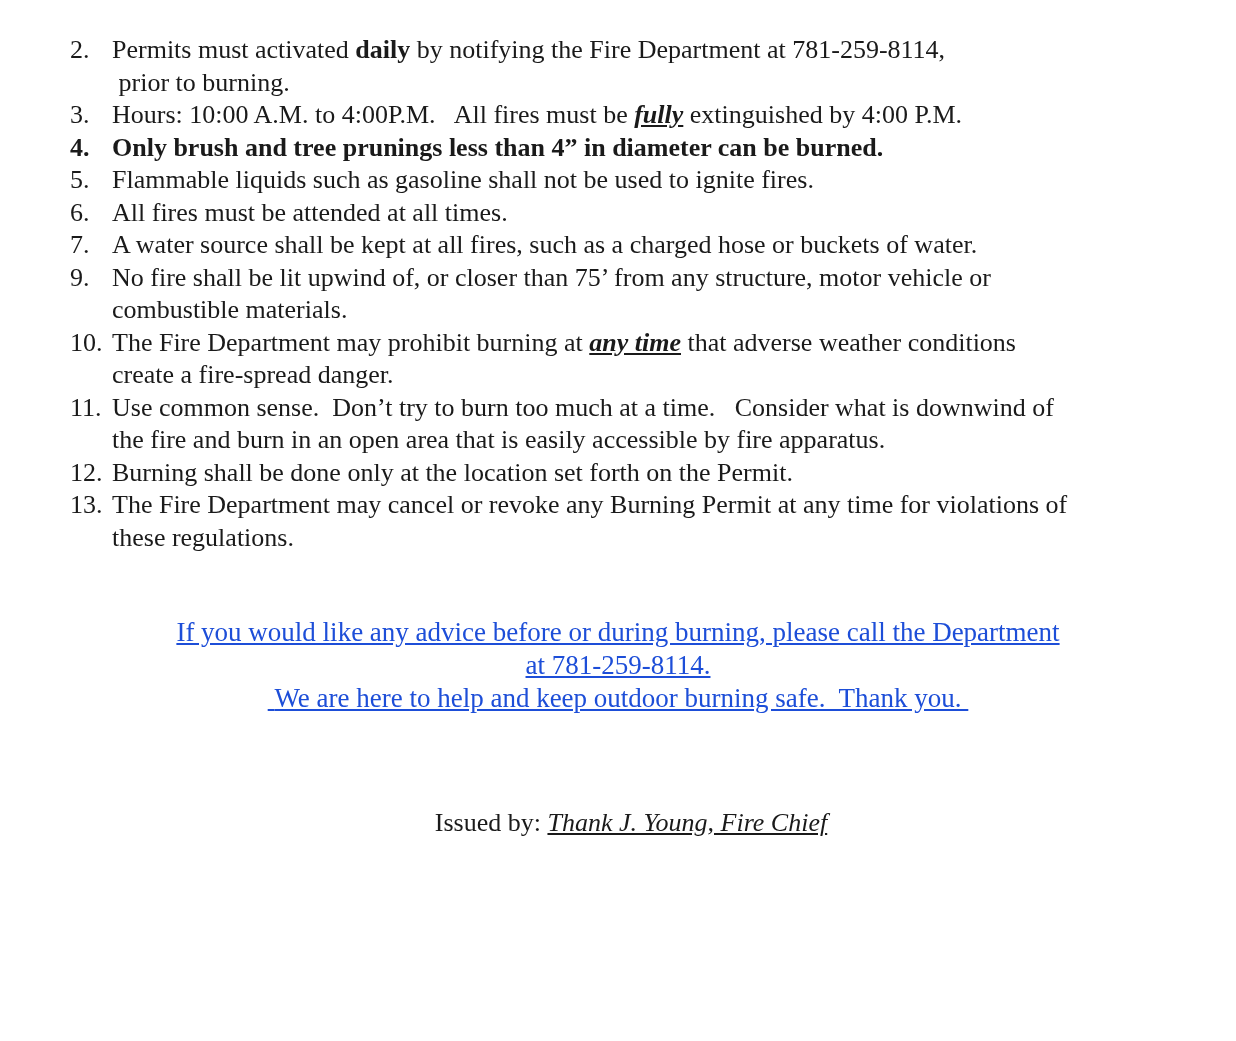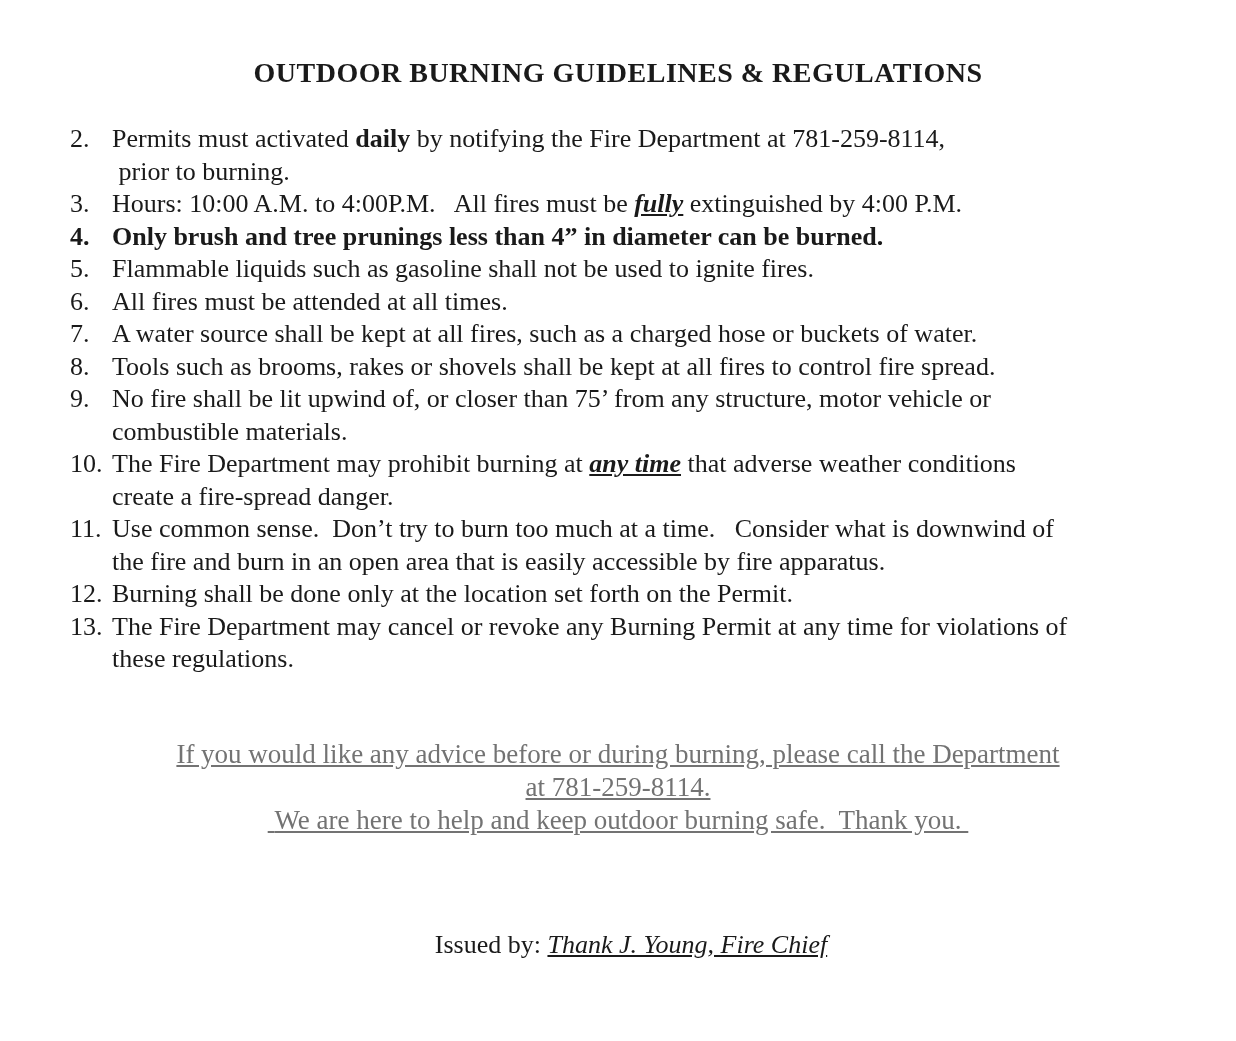--- a/index.html
+++ b/index.html
@@ -65,43 +65,41 @@
     text-align: center;
     font-size: 26px;
     white-space: pre-wrap;
   }
 </style>
 </head>
 <body>
 
 <div class="page">
 
-  <div class="title">OUTDOOR BURNING GUIDELINES &amp; REGULATIONS</div>
 
   <div class="list">
       <div class="item"><span class="num">2.</span><span><span>Permits must activated </span><span class="seg-b">daily</span><span> by notifying the Fire Department at 781-259-8114,
  prior to burning.</span></span></div>
       <div class="item"><span class="num">3.</span><span><span>Hours: 10:00 A.M. to 4:00P.M.   All fires must be </span><span class="seg-biu">fully</span><span> extinguished by 4:00 P.M.</span></span></div>
       <div class="item"><span class="num seg-b">4.</span><span><span class="seg-b">Only brush and tree prunings less than 4” in diameter can be burned.</span></span></div>
       <div class="item"><span class="num">5.</span><span><span>Flammable liquids such as gasoline shall not be used to ignite fires.</span></span></div>
       <div class="item"><span class="num">6.</span><span><span>All fires must be attended at all times.</span></span></div>
       <div class="item"><span class="num">7.</span><span><span>A water source shall be kept at all fires, such as a charged hose or buckets of water.</span></span></div>
-      <div class="item"><span class="num">8.</span><span><span>Tools such as brooms, rakes or shovels shall be kept at all fires to control fire spread.</span></span></div>
       <div class="item"><span class="num">9.</span><span><span>No fire shall be lit upwind of, or closer than 75’ from any structure, motor vehicle or
 combustible materials.</span></span></div>
       <div class="item"><span class="num">10.</span><span><span>The Fire Department may prohibit burning at </span><span class="seg-biu">any time</span><span> that adverse weather conditions
 create a fire-spread danger.</span></span></div>
       <div class="item"><span class="num">11.</span><span><span>Use common sense.  Don’t try to burn too much at a time.   Consider what is downwind of
 the fire and burn in an open area that is easily accessible by fire apparatus.</span></span></div>
       <div class="item"><span class="num">12.</span><span><span>Burning shall be done only at the location set forth on the Permit.</span></span></div>
       <div class="item"><span class="num">13.</span><span><span>The Fire Department may cancel or revoke any Burning Permit at any time for violations of
 these regulations.</span></span></div>
     </div>
 
-  <div class="notice" style="color: #737373;">
+  <div class="notice" style="color: #1d4ed8;">
       <div class="notice-line">If you would like any advice before or during burning, please call the Department</div>
       <div class="notice-line">at 781-259-8114.</div>
       <div class="notice-line"> We are here to help and keep outdoor burning safe.  Thank you. </div>
     </div>
 
   <div class="signature">
     <span>Issued by: </span><span class="seg-iu">Thank J. Young, Fire Chief</span>
   </div>
 
 </div>

